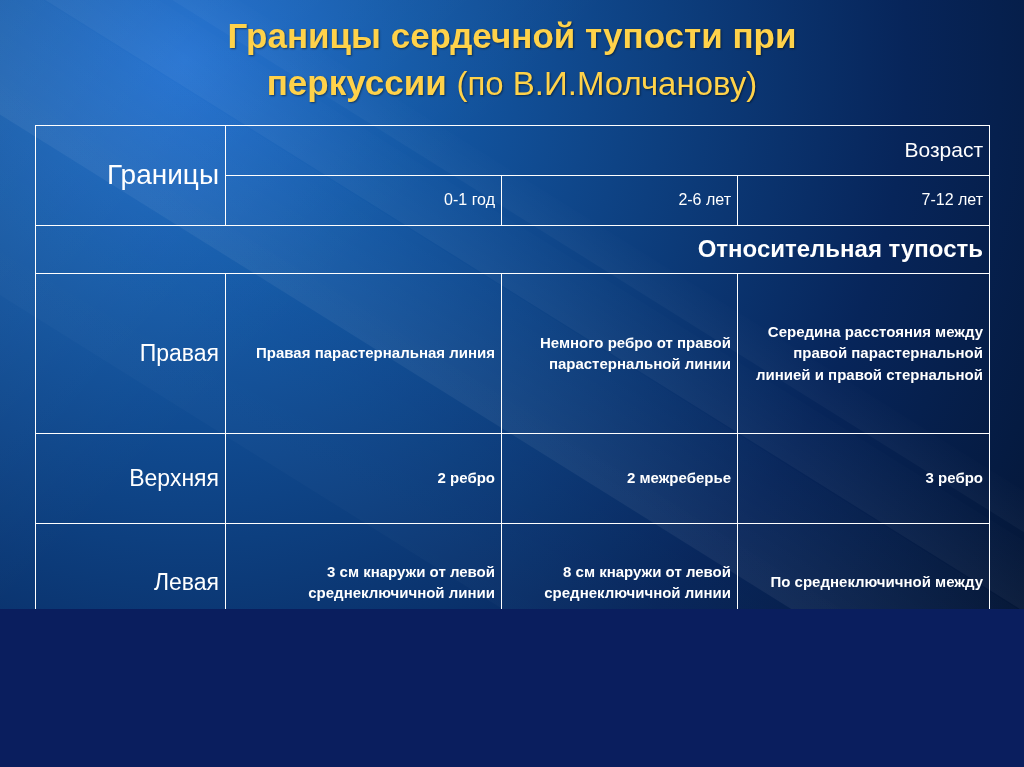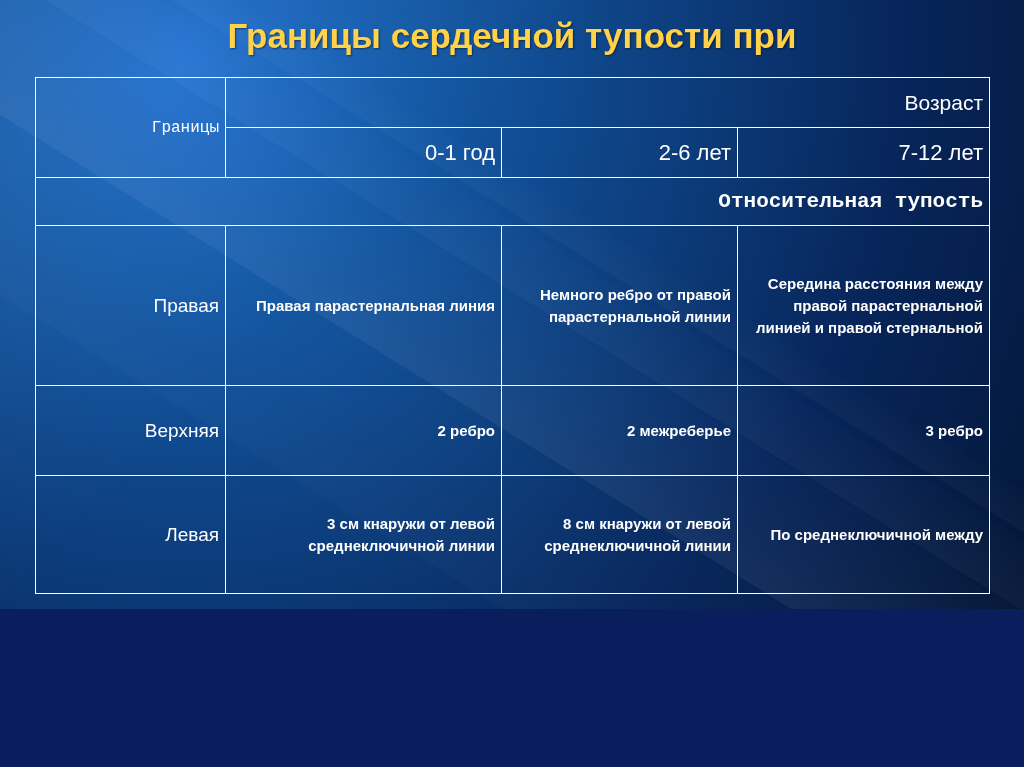--- a/index.html
+++ b/index.html
@@ -61,25 +61,25 @@
     table-layout: fixed;
   }
   table.grid td {
     border: 1px solid #ffffff;
     color: #ffffff;
     text-align: right;
     vertical-align: middle;
     padding: 6px 6px;
     background: transparent;
   }
-  .c-borders   { font-size: 16px; font-family: Liberation Mono, monospace; }
+  .c-borders   { font-size: 28px; }
   .c-age       { font-size: 21px; }
-  .c-agecol    { font-size: 22px; }
-  .c-relative  { font-size: 21px; font-weight: bold; font-family: Liberation Mono, monospace; }
-  .c-rowhead   { font-size: 19px; }
+  .c-agecol    { font-size: 16px; }
+  .c-relative  { font-size: 24px; font-weight: bold; }
+  .c-rowhead   { font-size: 23px; }
   .c-cell      { font-size: 15px; font-weight: bold; line-height: 1.45; }
 
   .col1 { width: 190px; }
   .col2 { width: 276px; }
   .col3 { width: 236px; }
   .col4 { width: 252px; }
 
   .r-age      { height: 50px; }
   .r-agecols  { height: 50px; }
   .r-rel      { height: 48px; }
@@ -91,20 +91,24 @@
 <body>
 
 <div class="slide">
   <div class="streak s1"></div>
   <div class="streak s2"></div>
   <div class="streak s3"></div>
   <div class="streak s4"></div>
 
   <div class="title">
     <div>Границы сердечной тупости при</div>
+    <div>
+      <span>перкуссии</span>
+      <span class="sub">(по В.И.Молчанову)</span>
+    </div>
   </div>
 
   <div class="table-wrap">
     <table class="grid">
       <colgroup>
         <col class="col1">
           <col class="col2">
           <col class="col3">
           <col class="col4">
       </colgroup>

